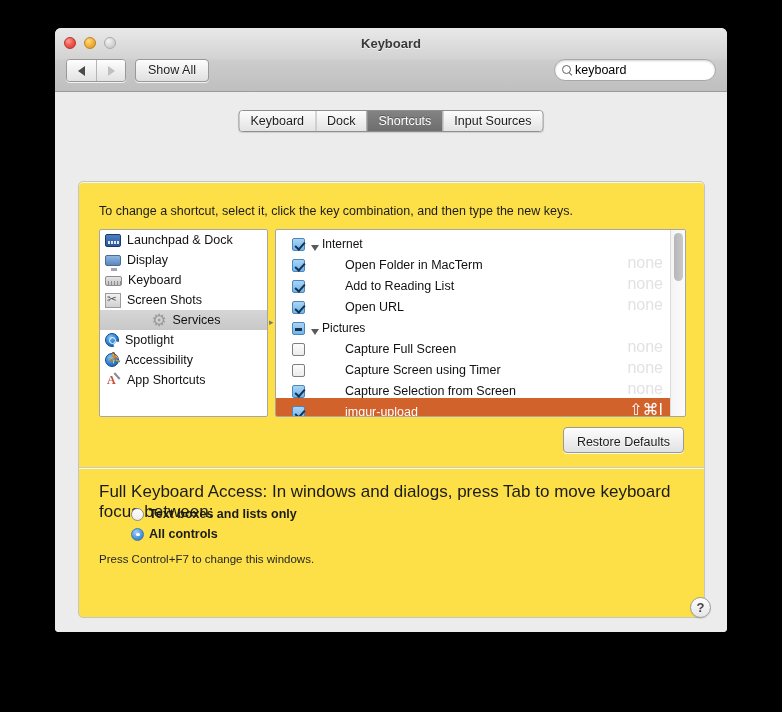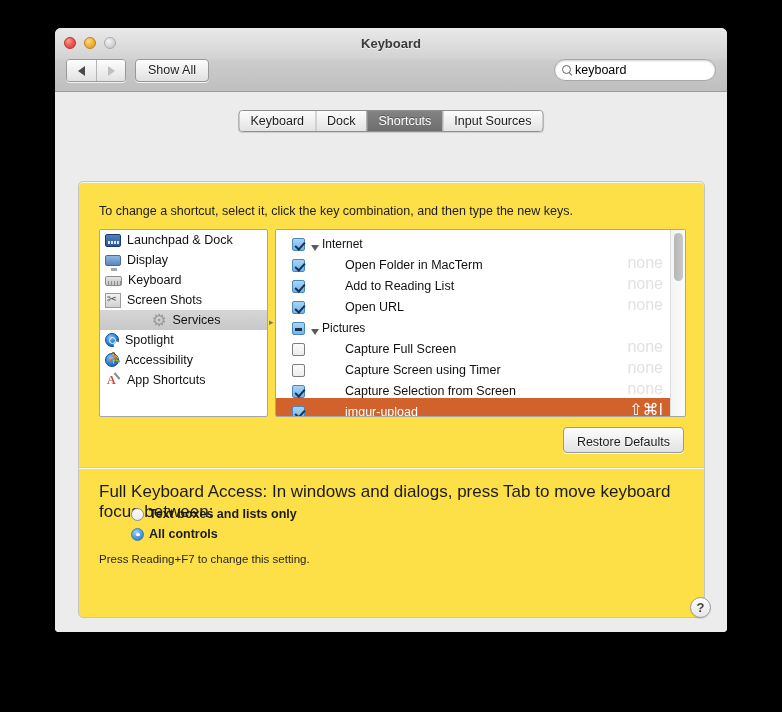--- a/index.html
+++ b/index.html
@@ -737,18 +737,18 @@
       <div class="radio-row" id="radio-textboxes">
         <span class="radio"></span>
         <span>Text boxes and lists only</span>
       </div>
 
       <div class="radio-row" id="radio-allcontrols">
         <span class="radio on"></span>
         <span>All controls</span>
       </div>
 
-      <div id="hint">Press Reading+F7 to change this setting.</div>
+      <div id="hint">Press Control+F7 to change this windows.</div>
     </div>
 
     <div id="help-btn">?</div>
   </div>
 </div>
 
 </body></html>

